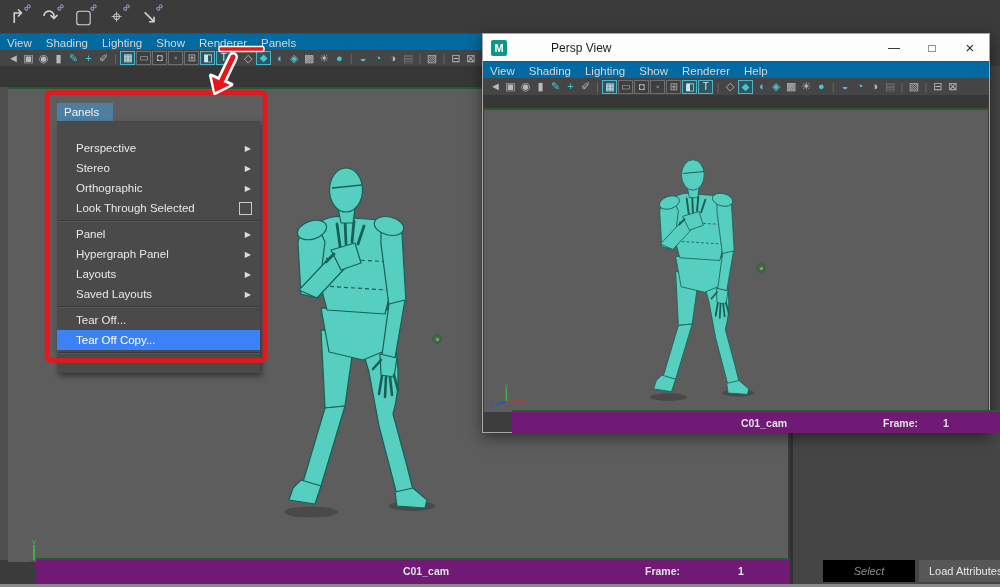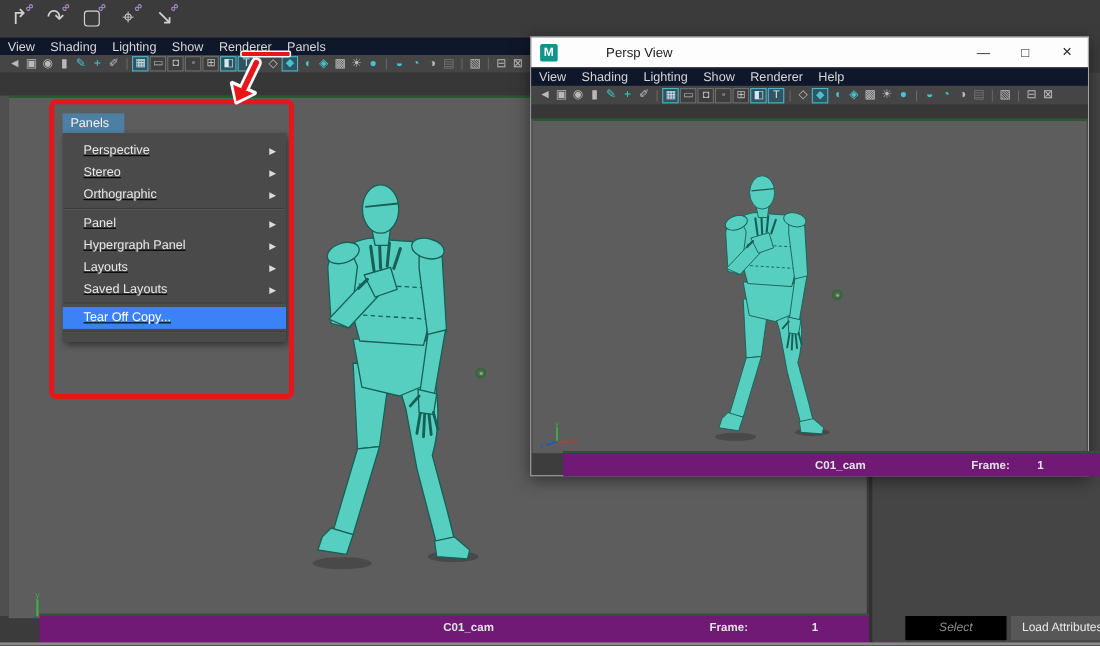--- a/index.html
+++ b/index.html
@@ -7,21 +7,21 @@
           font-family:"Liberation Sans",sans-serif;-webkit-font-smoothing:antialiased;}
   .abs{position:absolute;}
 
   
   .shelf{left:0;top:0;width:482px;height:33px;background:#3b3b3b;display:flex;align-items:center;padding-left:4px;gap:6px;}
   .shelf-btn{position:relative;width:27px;height:27px;display:flex;align-items:center;justify-content:center;}
   .shelf-btn .glyph{font-size:19px;color:#cfcfcf;line-height:1;}
   .shelf-btn .chain{position:absolute;top:-2px;right:0;font-size:11px;color:#a58bd0;transform:rotate(-45deg);font-weight:bold;}
 
   
-  .menubar{display:flex;align-items:center;background:#0f172a;border-top:1px solid #4a4a4a;}
+  .menubar{display:flex;align-items:center;background:#0369a1;border-top:1px solid #4a4a4a;}
   .menu-item{color:#d6d6d6;font-size:11.5px;padding:0 7px;cursor:default;white-space:nowrap;}
   
   .toolbar{display:flex;align-items:center;background:#454545;overflow:hidden;white-space:nowrap;}
   .tb-icon{display:inline-flex;align-items:center;justify-content:center;width:14px;height:14px;margin:0 0.5px;
            font-size:11px;color:#b9b9b9;line-height:1;}
   .tb-icon.teal{color:#45c4cf;}
   .tb-icon.dim{color:#777;}
   .tb-icon.boxed{border:1px solid #6e6e6e;background:#3e3e3e;width:13px;height:12px;font-size:10px;}
   .tb-icon.active{border:1px solid #4fb3c9;background:#2e5560;color:#cfe9ef;}
   .tb-icon.boxed.teal{color:#45c4cf;}
@@ -31,21 +31,21 @@
   .viewport{background:#5d5d5d;border-top:2px solid #27582f;overflow:hidden;}
   .gapstrip{background:#373737;}
   .cambar{background:#701a75;border-top:2px solid #27582f;color:#e2e2e2;font-size:10.5px;font-weight:bold;margin-left:28px;}
   .cambar .cam-label{position:absolute;left:0;right:0;text-align:center;top:5px;}
   .cambar .frame-label{position:absolute;top:5px;}
   .cambar .frame-value{position:absolute;top:5px;}
 
   
   .pm-header{left:57px;top:103px;width:49px;height:18px;background:#4d7fa3;color:#f2f2f2;font-size:11.5px;
              display:flex;align-items:center;padding-left:7px;z-index:30;}
-  .pm-body{left:57px;top:121px;width:203px;background:#4a4a4a;z-index:30;padding:6px 0;box-shadow:2px 3px 6px rgba(0,0,0,.45);text-decoration:underline;}
+  .pm-body{left:57px;top:121px;width:203px;background:#4a4a4a;z-index:30;padding:17px 0;box-shadow:2px 3px 6px rgba(0,0,0,.45);}
   .pm-row{position:relative;height:20px;display:flex;align-items:center;color:#e8e8e8;font-size:11.5px;padding-left:19px;}
   .pm-row.hl{background:#3b82f6;color:#fff;}
   .pm-arrow{position:absolute;right:9px;font-size:8px;color:#dcdcdc;top:6px;}
   .pm-check{position:absolute;right:8px;top:4px;width:11px;height:11px;border:1px solid #c9c9c9;}
   .pm-sep{height:1px;background:#3a3a3a;border-bottom:1px solid #575757;margin:2px 1px;}
 
   
   .right-panel{left:790px;top:66px;width:210px;height:518px;background:#454545;border-left:3px solid #313131;}
   .rp-btn{position:absolute;bottom:2px;height:22px;font-size:11px;display:flex;align-items:center;justify-content:center;}
   .rp-select{left:30px;width:92px;color:#8d8d8d;background:#000000;font-style:italic;}
@@ -236,38 +236,45 @@
         <span class="pm-arrow">▶</span>
       </div>
       <div class="pm-row">
         <span>Stereo</span>
         <span class="pm-arrow">▶</span>
       </div>
       <div class="pm-row">
         <span>Orthographic</span>
         <span class="pm-arrow">▶</span>
       </div>
+      <div class="pm-row">
+        <span>Look Through Selected</span>
+        <span class="pm-check"></span>
+      </div>
       <div class="pm-sep"></div>
       <div class="pm-row">
         <span>Panel</span>
         <span class="pm-arrow">▶</span>
       </div>
       <div class="pm-row">
         <span>Hypergraph Panel</span>
         <span class="pm-arrow">▶</span>
       </div>
       <div class="pm-row">
         <span>Layouts</span>
         <span class="pm-arrow">▶</span>
       </div>
       <div class="pm-row">
         <span>Saved Layouts</span>
         <span class="pm-arrow">▶</span>
       </div>
       <div class="pm-sep"></div>
+      <div class="pm-row">
+        <span>Tear Off...</span>
+      </div>
       <div class="pm-row hl">
         <span>Tear Off Copy...</span>
       </div>
       <div class="pm-sep"></div>
     </div>
 
   <div class="abs float-win">
     <div class="fw-titlebar">
       <div class="fw-appicon">M</div>
       <span class="fw-title">Persp View</span>

